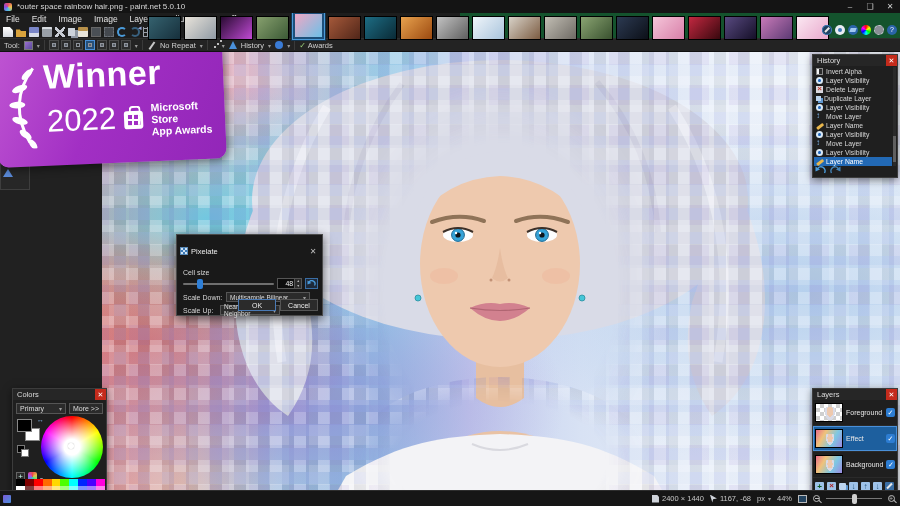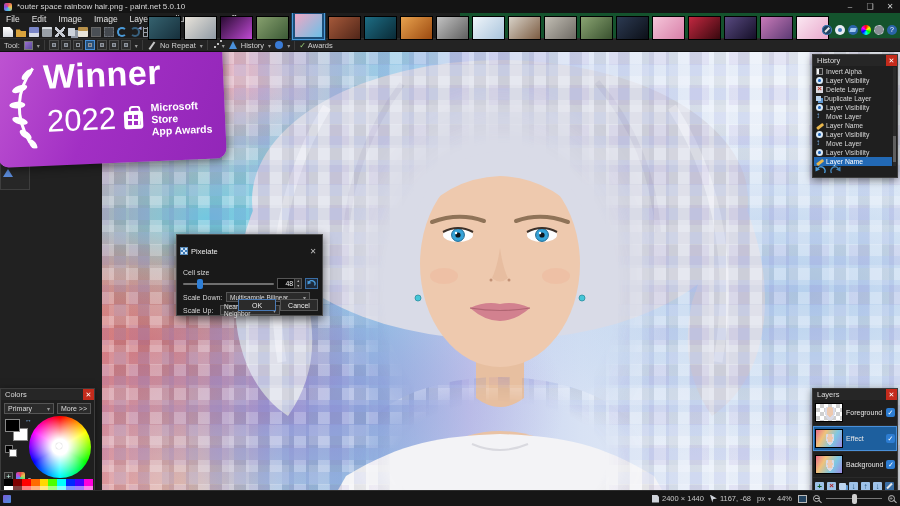--- a/index.html
+++ b/index.html
@@ -135,21 +135,21 @@
   .ic-add-layer-icon::after{content:'+';position:absolute;inset:0;color:#0a5a1e;font-weight:700;font-size:8px;line-height:9px;text-align:center;}
   .ic-delete-layer-icon::after{content:'×';position:absolute;inset:0;color:#b02020;font-weight:700;font-size:8px;line-height:8px;text-align:center;}
   .ic-duplicate-layer-icon{background:#bcd4ee;box-shadow:2px 2px 0 #5f97d0;width:7px;height:7px;}
   .ic-merge-down-icon::after{content:'↓';position:absolute;inset:0;color:#1d4f7a;font-size:8px;line-height:9px;text-align:center;}
   .ic-move-layer-up-icon::after{content:'↑';position:absolute;inset:0;color:#1d4f7a;font-size:8px;line-height:9px;text-align:center;}
   .ic-move-layer-down-icon::after{content:'↓';position:absolute;inset:0;color:#1d4f7a;font-size:8px;line-height:9px;text-align:center;}
   .ic-layer-properties-icon{background:#3a6ea5;}
   .ic-layer-properties-icon::after{content:'';position:absolute;left:1px;top:3.5px;width:7px;height:2px;background:#e8e8e8;transform:rotate(-45deg);}
 
   
-  .colors-panel{left:0;top:336px;width:95px;height:109px;}
+  .colors-panel{left:12px;top:336px;width:95px;height:109px;}
   .colors-row1{display:flex;gap:3px;margin:3px 3px 0 3px;}
   .mini-dd{flex:1;height:11px;background:#2b2b2b;border:1px solid #555;display:flex;align-items:center;justify-content:space-between;padding:0 3px;font-size:7px;color:#ddd;}
   .more-btn{width:34px;height:11px;background:#2b2b2b;border:1px solid #555;font-size:7px;color:#ddd;text-align:center;line-height:10px;}
   .swatch-area{position:absolute;left:4px;top:30px;width:26px;height:26px;}
   .swatch{position:absolute;width:15px;height:13px;border:1px solid #888;}
   .swatch.primary{left:0;top:0;background:#000;z-index:2;}
   .swatch.secondary{left:8px;top:9px;background:#fff;}
   .swap-icon{position:absolute;left:20px;top:-3px;color:#7fb3e8;font-size:7px;}
   .mini-reset{position:absolute;left:0;top:26px;width:8px;height:8px;background:#000;border:1px solid #777;}
   .mini-reset::after{content:'';position:absolute;left:3px;top:3px;width:6px;height:6px;background:#fff;border:1px solid #777;}

